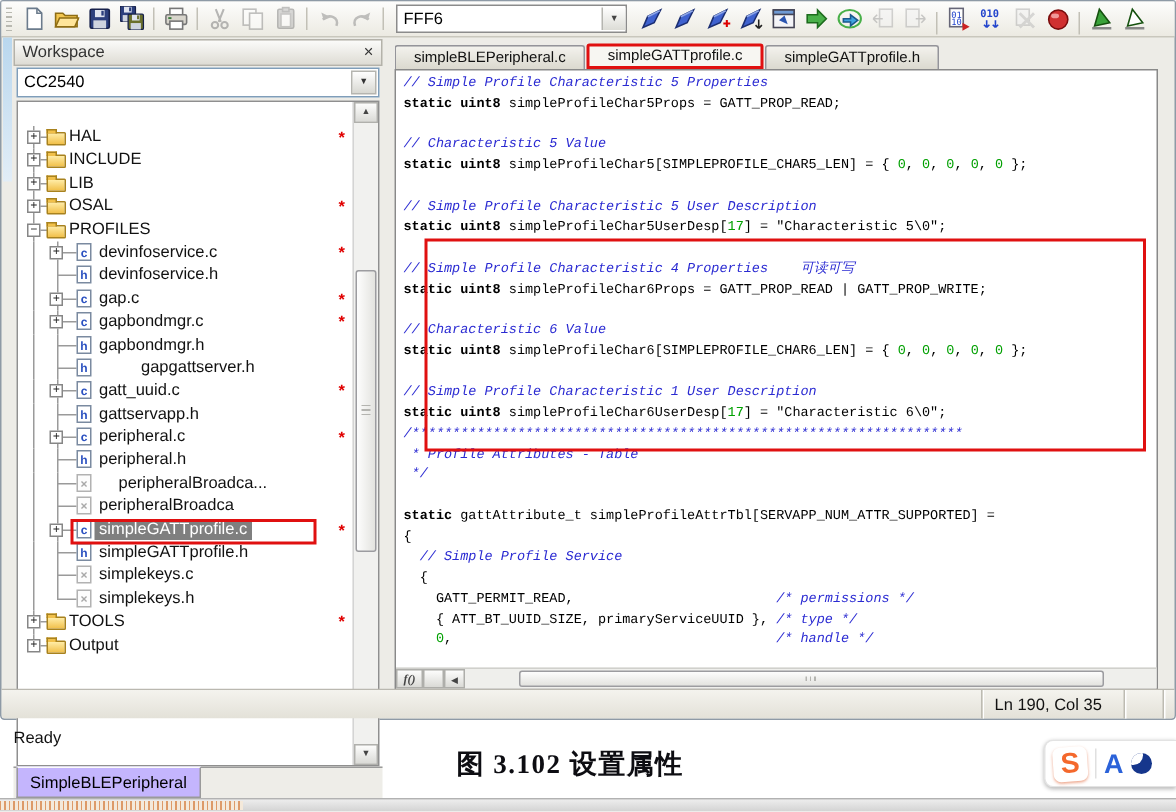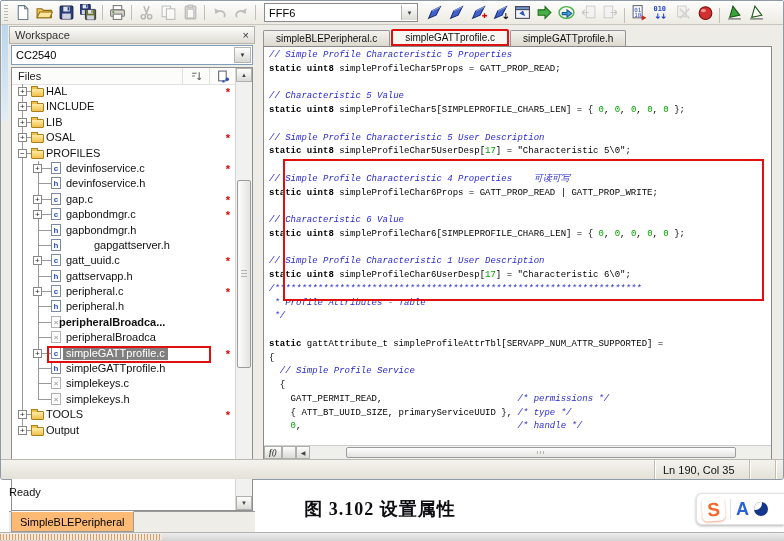--- a/index.html
+++ b/index.html
@@ -56,21 +56,21 @@
   .ast{position:absolute;right:6px;top:2px;color:#e00000;font-weight:bold;}
   .tree-redbox{position:absolute;left:35px;top:0;width:160px;height:13px;border:2px solid #e01010;z-index:3;}
   .vscroll{position:absolute;right:0;top:0;bottom:0;width:16px;background:#f1f1ef;border-left:1px solid #d4d4d4;}
   .sbtn{position:absolute;left:0;right:0;height:14px;background:linear-gradient(#fdfdfc,#dadad6);
        border:1px solid #b0b0ac;font-size:6px;color:#444;display:flex;align-items:center;justify-content:center;box-sizing:border-box;}
   .vthumb{position:absolute;left:1px;right:1px;top:112px;height:186px;border:1px solid #9c9ca0;border-radius:2px;
        background:linear-gradient(90deg,#fdfdfd,#e3e3df);}
   .vthumb:after{content:"";position:absolute;left:3px;right:3px;top:50%;margin-top:-4px;height:8px;
        background:repeating-linear-gradient(#b4b4b0 0 1px,transparent 1px 3px);}
   #ws-tabbar{position:absolute;left:0;bottom:0;right:0;height:20px;border-top:1px solid #9a9a9a;background:#eeede8;}
-  #ws-tab{position:absolute;left:2px;top:-1px;height:19px;padding:0 8px;background:#fdba74;
+  #ws-tab{position:absolute;left:2px;top:-1px;height:19px;padding:0 8px;background:#c4b5fd;
        border:1px solid #9a9a9a;border-top:1px solid #fbfbf9;display:flex;align-items:center;}
   
   #etabs{position:absolute;left:262px;top:28px;height:17px;display:flex;align-items:flex-end;}
   .etab{height:16px;padding:0 12px;font-size:10px;display:flex;align-items:center;white-space:nowrap;
        background:linear-gradient(#f3f2ed,#dbd9cf);border:1px solid #94949a;border-bottom:none;
        border-radius:2px 2px 0 0;margin-right:1px;box-sizing:border-box;color:#111;}
   .etab.active{background:#f7f6f2;height:17px;}
   .etab.hl{border:2px solid #e01010;border-bottom:2px solid #e01010;}
   #edt{position:absolute;left:262px;top:45px;width:509px;height:414px;background:#fff;
        border:1px solid #898989;box-sizing:border-box;}
@@ -312,36 +312,20 @@
   <div id="wsp">
     <div id="ws-header">
       <span>Workspace</span>
       <span id="ws-close">×</span>
     </div>
     <div id="ws-combo">
       <span class="val">CC2540</span>
       <span class="drop">▼</span>
     </div>
     <div id="files-box">
-      <div id="files-head">
-        <span class="fh-label">Files</span>
-        <span class="fh-col">
-          <svg width="13" height="13" viewBox="0 0 12 12">
-              <path d="M2 3h4M2 5.5h2.5" stroke="#666" fill="none"></path>
-              <path d="M8.5 2v7M8.5 9L7 7.4M8.5 9L10 7.4" stroke="#666" fill="none"></path>
-            </svg>
-        </span>
-        <span class="fh-col">
-          <svg width="13" height="13" viewBox="0 0 12 12">
-              <rect x="1.5" y="1" width="7" height="9" fill="#fff" stroke="#667"></rect>
-              <circle cx="9.5" cy="8.5" r="1.6" fill="#2a50c0"></circle>
-              <circle cx="6" cy="10.5" r="1.1" fill="#2a50c0"></circle>
-            </svg>
-        </span>
-      </div>
       <div id="tree">
           <div class="trow">
             <span class="tln" style="left: 10px; top: 0px; height: 100%; width: 1px;"></span>
             <span class="tln" style="left: 10px; top: 7px; width: 10px; height: 1px;"></span>
             <span class="exp" style="left: 6px;">+</span>
             <span class="ic-folder" style="left: 19px;"></span>
             <span class="tlabel" style="left: 31px;">HAL</span>
             <span class="ast">*</span>
           </div>
           <div class="trow">
@@ -451,21 +435,21 @@
             <span class="tln" style="left: 26px; top: 0px; height: 100%; width: 1px;"></span>
             <span class="tln" style="left: 26px; top: 7px; width: 14px; height: 1px;"></span>
             <span class="ic-page" style="left: 39px;">h</span>
             <span class="tlabel" style="left: 51px;">peripheral.h</span>
           </div>
           <div class="trow">
             <span class="tln" style="left: 10px; top: 0px; height: 100%; width: 1px;"></span>
             <span class="tln" style="left: 26px; top: 0px; height: 100%; width: 1px;"></span>
             <span class="tln" style="left: 26px; top: 7px; width: 14px; height: 1px;"></span>
             <span class="ic-page gray" style="left: 39px;">×</span>
-            <span class="tlabel" style="left: 44px; font-weight: bold;">peripheralBroadca...</span>
+            <span class="tlabel" style="left: 64px;">peripheralBroadca...</span>
           </div>
           <div class="trow">
             <span class="tln" style="left: 10px; top: 0px; height: 100%; width: 1px;"></span>
             <span class="tln" style="left: 26px; top: 0px; height: 100%; width: 1px;"></span>
             <span class="tln" style="left: 26px; top: 7px; width: 14px; height: 1px;"></span>
             <span class="ic-page gray" style="left: 39px;">×</span>
             <span class="tlabel" style="left: 51px;">peripheralBroadca</span>
           </div>
           <div class="trow">
             <span class="tln" style="left: 10px; top: 0px; height: 100%; width: 1px;"></span>

